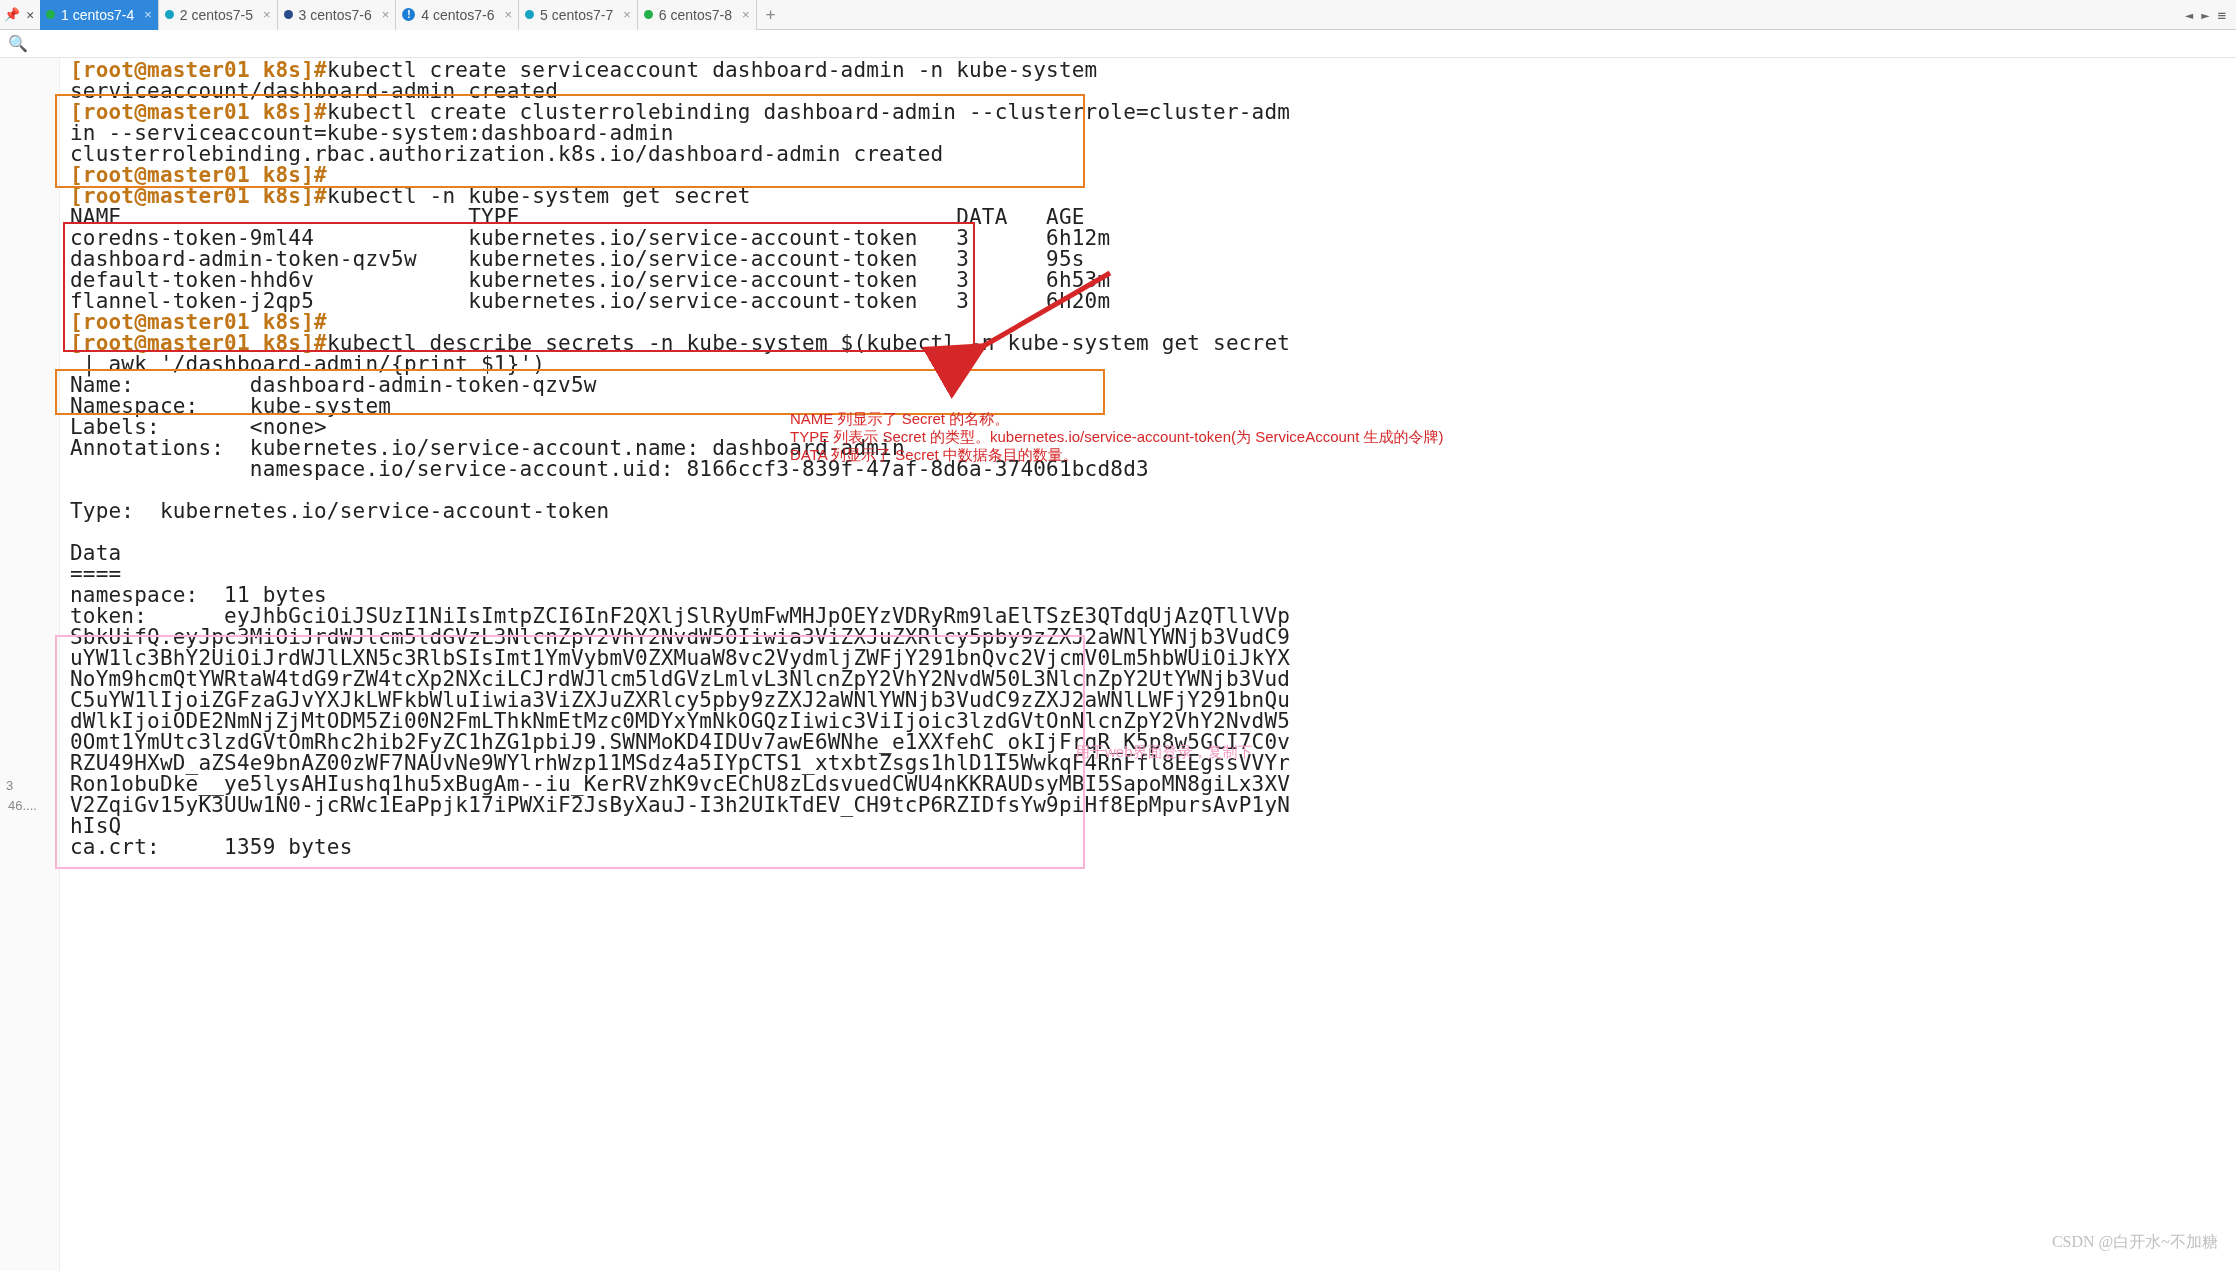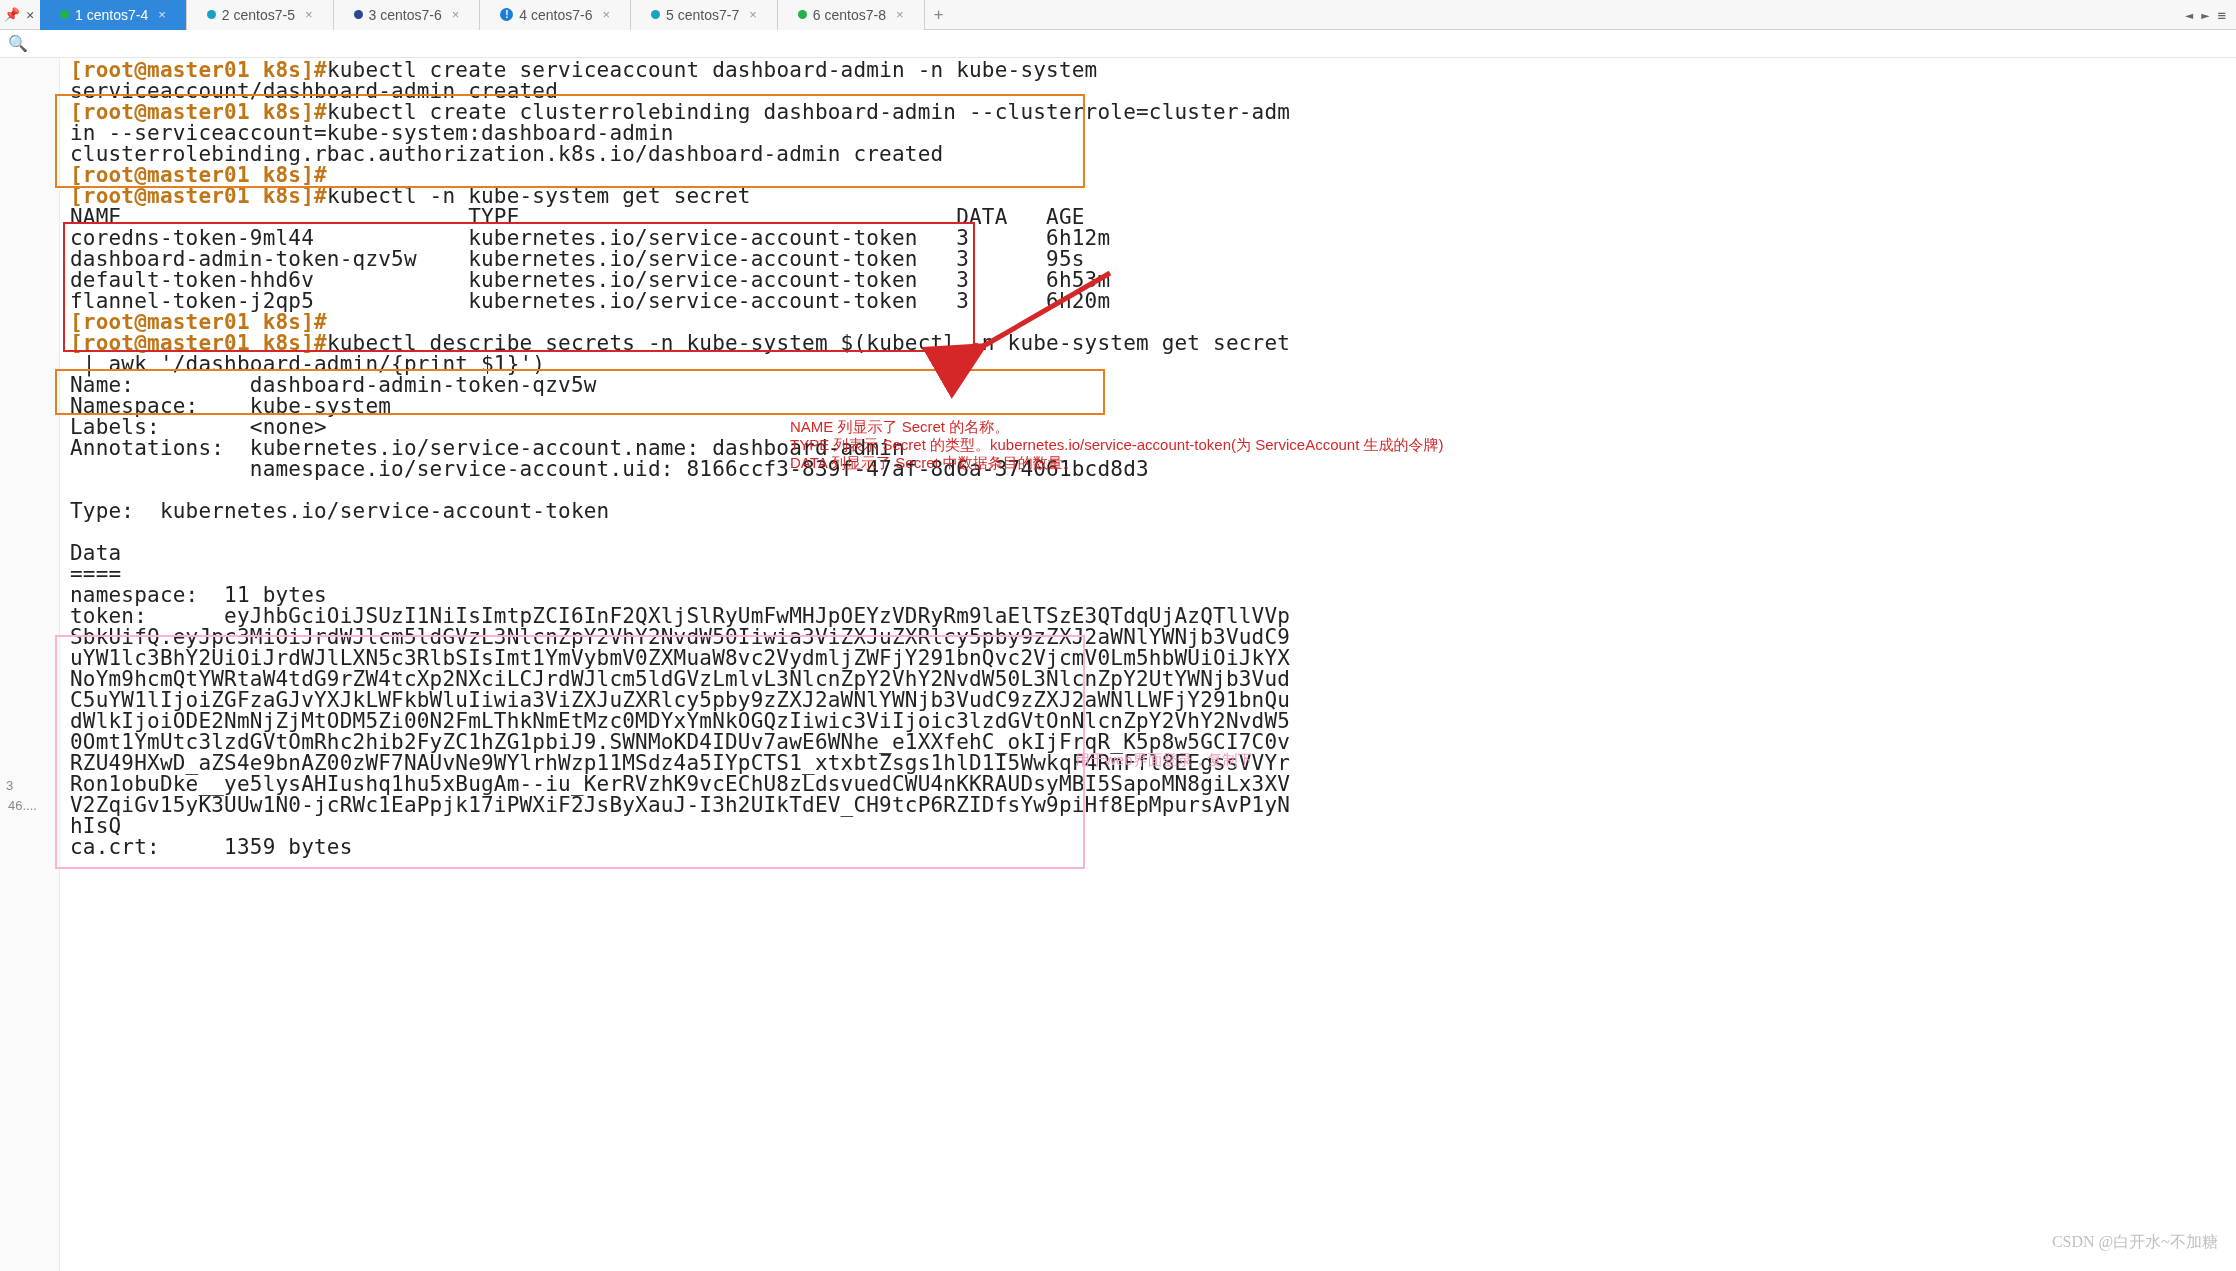--- a/index.html
+++ b/index.html
@@ -1,41 +1,41 @@
 <!DOCTYPE html>
 <html><head>
 <meta charset="utf-8">
 <style>
   * { margin: 0; padding: 0; box-sizing: border-box; }
   html, body { width: 2236px; height: 1271px; font-family: "Consolas", "Monaco", monospace; background: #ffffff; overflow: hidden; }
   .top-toolbar { display: flex; align-items: center; height: 30px; border-bottom: 1px solid #d0d0d0; background: #f7f7f7; padding: 0 4px; gap: 6px; }
   .pin-icon, .close-icon { font-size: 13px; color: #555; }
   .tab-strip { display: flex; align-items: center; height: 30px; flex: 1; }
-  .tab { display: flex; align-items: center; gap: 6px; padding: 0 20px; height: 30px; font-size: 14px; color: #555; border-right: 1px solid #d0d0d0; cursor: pointer; background: #f7f7f7; font-family: sans-serif; }
+  .tab { display: flex; align-items: center; gap: 6px; padding: 0 6px; height: 30px; font-size: 14px; color: #555; border-right: 1px solid #d0d0d0; cursor: pointer; background: #f7f7f7; font-family: sans-serif; }
   .tab.active { background: #2f88dc; color: #ffffff; }
   .tab .dot { width: 9px; height: 9px; border-radius: 50%; display: inline-block; }
   .tab .dot.green { background: #24b14b; }
   .tab .dot.cyan { background: #17a3c2; }
   .tab .dot.navy { background: #2b4a8b; }
   .tab .info { width: 13px; height: 13px; border-radius: 50%; background: #1c7ed6; color: #fff; font-size: 10px; display: inline-flex; align-items: center; justify-content: center; font-weight: bold; }
   .tab .x { color: #999; font-size: 13px; margin-left: 4px; }
   .tab.active .x { color: #cbe3f6; }
   .tab-add { width: 28px; text-align: center; font-size: 16px; color: #888; }
   .nav-end { margin-left: auto; display: flex; gap: 8px; color: #666; font-size: 14px; padding-right: 6px; }
   .sub-toolbar { height: 28px; border-bottom: 1px solid #e5e5e5; display: flex; align-items: center; padding-left: 8px; }
   .q-icon { font-size: 16px; color: #bbb; }
   .content-wrap { position: relative; padding: 2px 0 0 70px; }
   .terminal { font-family: "Consolas", "Monaco", monospace; font-size: 21px; line-height: 21px; letter-spacing: 0.2px; color: #222; white-space: pre; }
   .p-user { color: #c07517; font-weight: bold; }
   .box { position: absolute; border: 2px solid; pointer-events: none; }
   .box-orange1 { border-color: #e67e22; left: 55px; top: 36px; width: 1030px; height: 94px; }
   .box-red { border-color: #d62728; left: 63px; top: 164px; width: 912px; height: 130px; }
   .box-orange2 { border-color: #e67e22; left: 55px; top: 311px; width: 1050px; height: 46px; }
   .box-pink { border-color: #f8b4d2; left: 55px; top: 577px; width: 1030px; height: 234px; }
-  .annotation { position: absolute; font-family: "Microsoft YaHei", sans-serif; font-size: 15px; color: #d62728; line-height: 18px; margin-top: 8px; }
+  .annotation { position: absolute; font-family: "Microsoft YaHei", sans-serif; font-size: 15px; color: #d62728; line-height: 18px; }
   .annotation.ann1 { left: 790px; top: 352px; }
   .annotation.ann-pink { color: #f49cc1; left: 1075px; top: 685px; }
   .arrow { position: absolute; left: 940px; top: 200px; }
   .arrow svg { overflow: visible; }
   .gutter { position: absolute; left: 0; top: 0; width: 60px; background: #fafafa; height: 1240px; border-right: 1px solid #eee; }
   .gutter .g-item { position: absolute; font-size: 13px; color: #888; font-family: sans-serif; }
   .watermark { position: absolute; right: 18px; bottom: 18px; font-family: Liberation Serif, serif; font-size: 16px; color: #c0c0c0; }
 </style>
 </head>
 <body>

